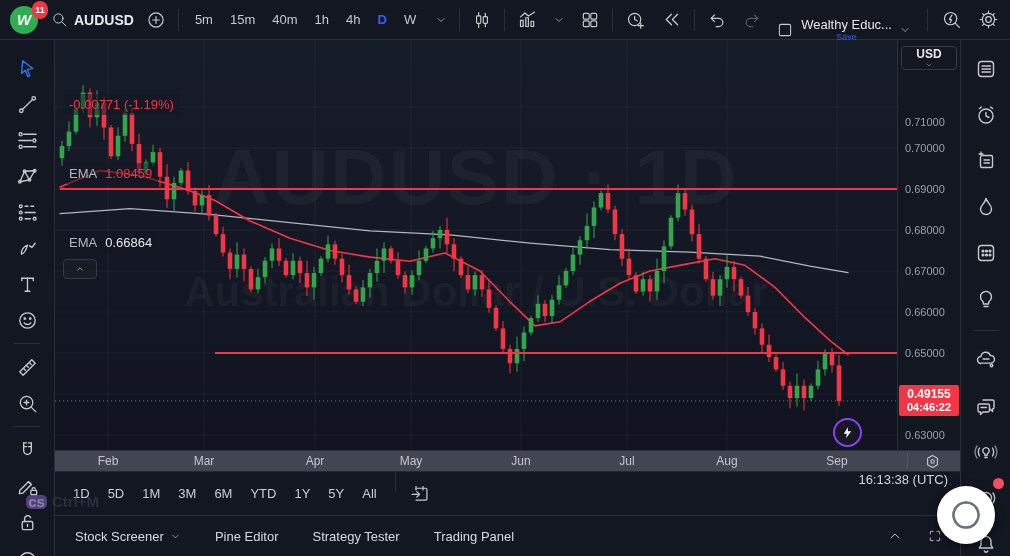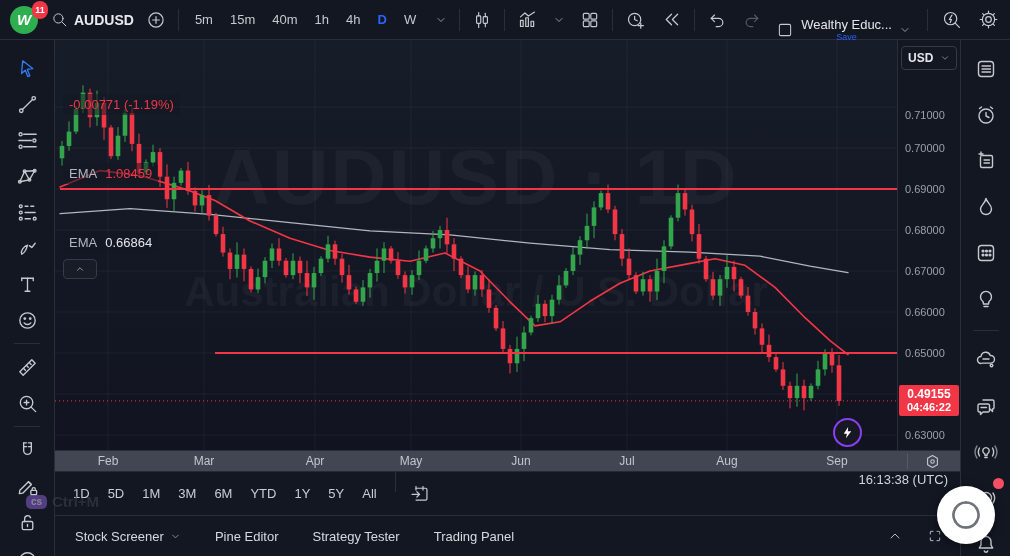--- a/index.html
+++ b/index.html
@@ -44,21 +44,21 @@
   .legend-row { display:inline-flex; align-items:center; gap:8px; background:rgba(19,23,34,0.55); padding:4px 6px; border-radius:3px; margin-bottom:4px;margin-top:44px; }
   .legend .change { color:#f23645; }
   .ema-label { color:#b2b5be; }
   .ema-val-fast { color:#f23645; }
   .ema-val-slow { color:#e3e5ea; }
   .legend-collapse { width:34px; height:20px; border:1px solid #363a45; border-radius:4px; background:rgba(25,29,40,0.85); display:flex; align-items:center; justify-content:center; cursor:pointer; margin-top:2px; }
   .lightning-badge { position:absolute; left:778px; top:378px; width:29px; height:29px; border-radius:50%; background:#161823; border:2px solid #8b3ff0; display:flex; align-items:center; justify-content:center; z-index:4; }
 
   
   .price-axis { grid-column:3; grid-row:1; position:relative; border-left:1px solid #2a2e39; background:#131722; overflow:visible; z-index:6; }
-  .currency-dd { position:absolute; top:6px; left:3px; width:56px; height:24px; border:1px solid #363a45; border-radius:4px; display:flex; align-items:center; justify-content:space-between; padding:0 6px; cursor:pointer; background:#131722; }
+  .currency-dd { position:absolute; top:6px; left:3px; width:56px; height:24px; border:1px solid #363a45; border-radius:4px; display:flex; align-items:center; justify-content:space-between; padding:0 6px; cursor:pointer; background:#131722;flex-direction:column; }
   .currency-dd span { font-size:12px; font-weight:bold; color:#e4e6eb; }
   .tick { position:absolute; left:7px; font-size:11px; color:#9aa0aa; }
   .last-label { position:absolute; left:1px; width:60px; background:#f23645; color:#fff; border-radius:2px; text-align:center; padding:2px 0; z-index:7; }
   .last-label .lp { font-size:12px; font-weight:bold; line-height:14px; }
   .last-label .cd { font-size:11px; font-weight:bold; line-height:13px; }
 
   
   .time-strip { grid-column:2/4; grid-row:2; position:relative; background:#424652; border-top:1px solid #2a2e39; border-bottom:1px solid #262a35; z-index:3; }
   .month { position:absolute; top:3px; width:34px; margin-left:-17px; text-align:center; font-size:12px; color:#c3c6ce; cursor:default; }
   .strip-sep { position:absolute; right:52px; top:2px; bottom:2px; width:1px; background:#565a66; }
@@ -76,21 +76,21 @@
   .tabs-icons { margin-left:auto; display:flex; align-items:center; gap:18px; padding-right:14px; }
 
   
   .sidebar { grid-column:4; grid-row:1/5; border-left:1px solid #2a2e39; display:flex; flex-direction:column; align-items:center; padding-top:12px; background:#131722; overflow:hidden; }
   .sb-item { width:36px; height:34px; margin-bottom:12px; display:flex; align-items:center; justify-content:center; cursor:pointer; position:relative; flex:0 0 auto; }
   .sb-sep { width:26px; height:1px; background:#2a2e39; margin:2px 0 12px; flex:0 0 auto; }
   .red-dot { position:absolute; right:0px; top:-3px; width:11px; height:11px; border-radius:50%; background:#f64f64; }
 
   
   .shortcut-overlay { position:absolute; left:26px; top:493px; display:flex; align-items:center; gap:5px; z-index:30; opacity:0.55; }
-  .cs-badge { width:21px; height:14px; border-radius:5px; background:#8a5fd1; color:#e8e2f5; font-size:10px; font-weight:bold; display:flex; align-items:center; justify-content:center; }
+  .cs-badge { width:21px; height:14px; border-radius:5px; background:#8a5fd1; color:#e8e2f5; font-size:15px; font-weight:bold; display:flex; align-items:center; justify-content:center; }
   .shortcut-text { font-size:15px; font-weight:bold; color:#3f4451; text-shadow:0 1px 0 rgba(0,0,0,0.4); }
   .chatgpt-badge { position:absolute; left:937px; top:486px; width:58px; height:58px; border-radius:50%; background:#fff; display:flex; align-items:center; justify-content:center; z-index:40; box-shadow:0 2px 8px rgba(0,0,0,0.5); }
 </style>
 </head>
 <body>
 
 <div class="app">
 
   <header class="topbar">
     <div class="logo-wrap">
@@ -622,21 +622,21 @@
       </div>
       <div id="ticks">
           <div class="tick" style="top: 389px;">0.63000</div>
           <div class="tick" style="top: 348px;">0.64000</div>
           <div class="tick" style="top: 307px;">0.65000</div>
           <div class="tick" style="top: 266px;">0.66000</div>
           <div class="tick" style="top: 225px;">0.67000</div>
           <div class="tick" style="top: 184px;">0.68000</div>
           <div class="tick" style="top: 143px;">0.69000</div>
           <div class="tick" style="top: 102px;">0.70000</div>
-          <div class="tick" style="top: 69px;">0.71000</div>
+          <div class="tick" style="top: 76px;">0.71000</div>
         </div>
       <div class="last-label" id="last-label" style="top: 344.888px;">
         <div class="lp">0.49155</div>
         <div class="cd">04:46:22</div>
       </div>
     </div>
 
     <div class="time-strip">
       <div id="months">
           <div class="month" style="left: 53px;">Feb</div>

